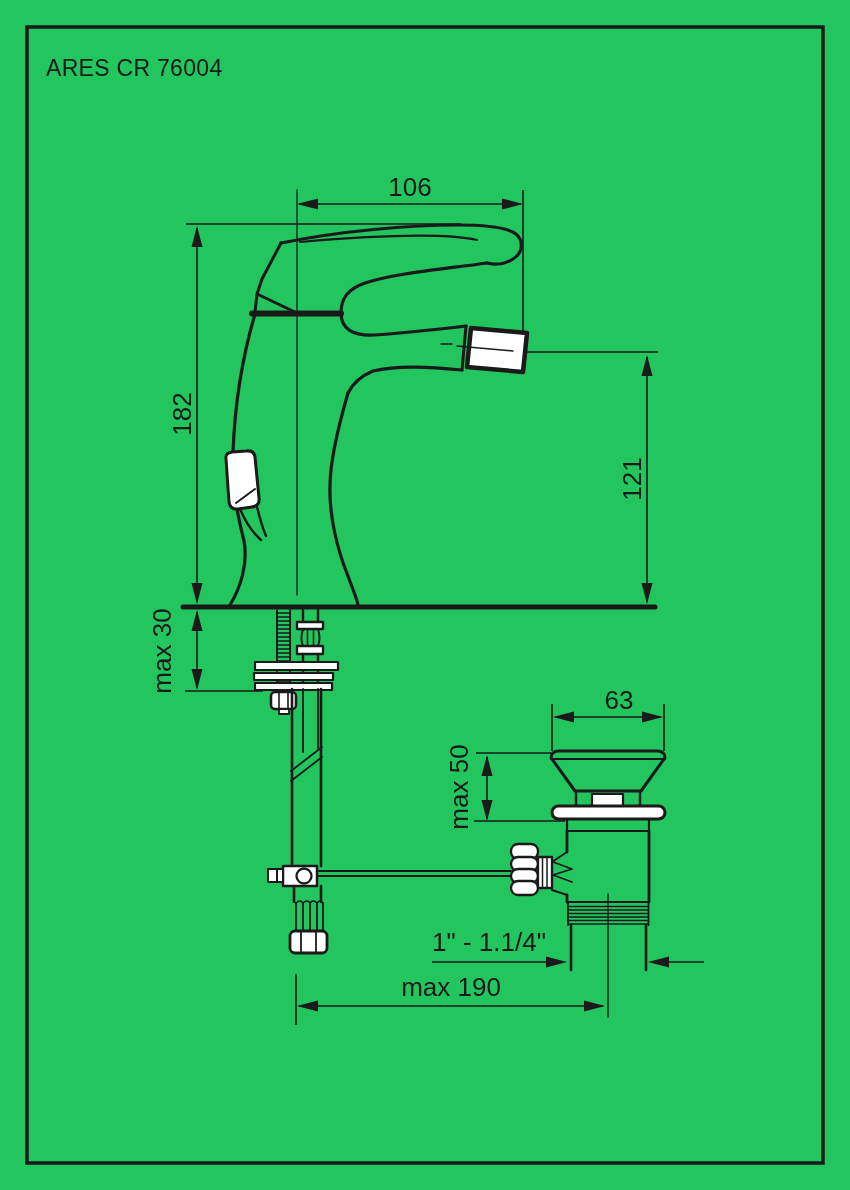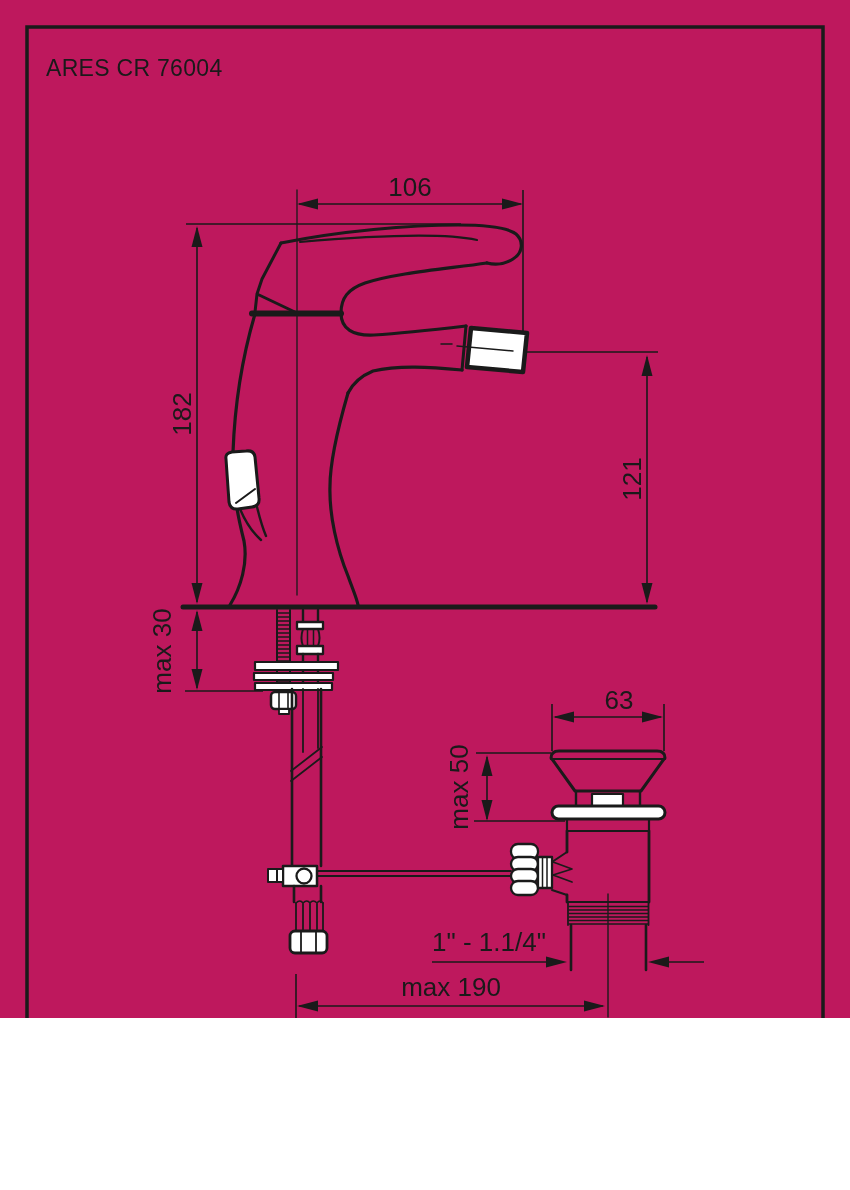--- a/index.html
+++ b/index.html
@@ -1,16 +1,16 @@
 <!DOCTYPE html>
 <html><head>
 <meta charset="utf-8">
 <style>
   html,body{margin:0;padding:0;background:#fff;}
-  .page{position:relative;width:850px;height:1018px;background:#be185d;overflow:hidden;}
+  .page{position:relative;width:850px;height:1190px;background:#22c55e;overflow:hidden;}
   svg{display:block;}
   text{font-family:"Liberation Sans","DejaVu Sans",sans-serif;fill:#1a1a1a;}
   .dim-text{font-size:26px;}
   .title-text{font-size:23px;letter-spacing:.3px;}
 </style>
 </head>
 <body>
 
 <div class="page">
 <svg width="850" height="1190" viewBox="0 0 850 1190">

